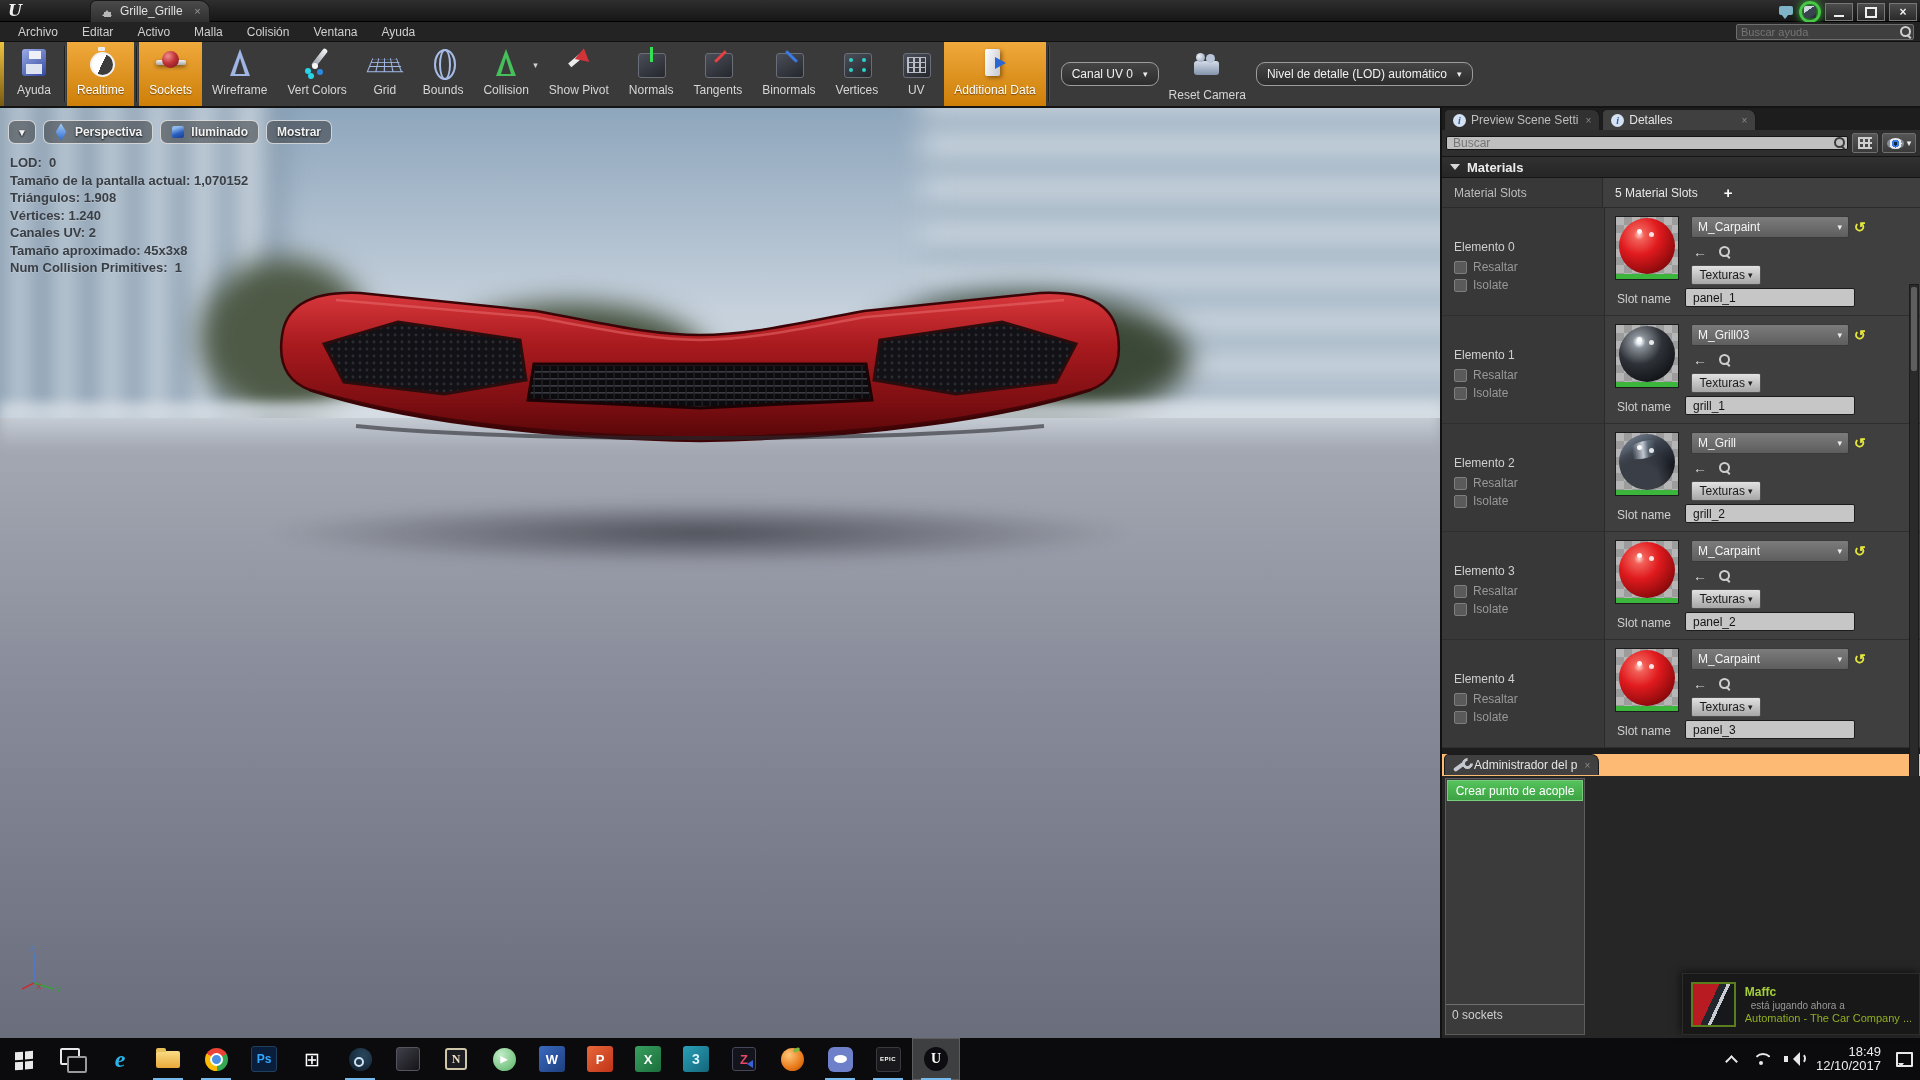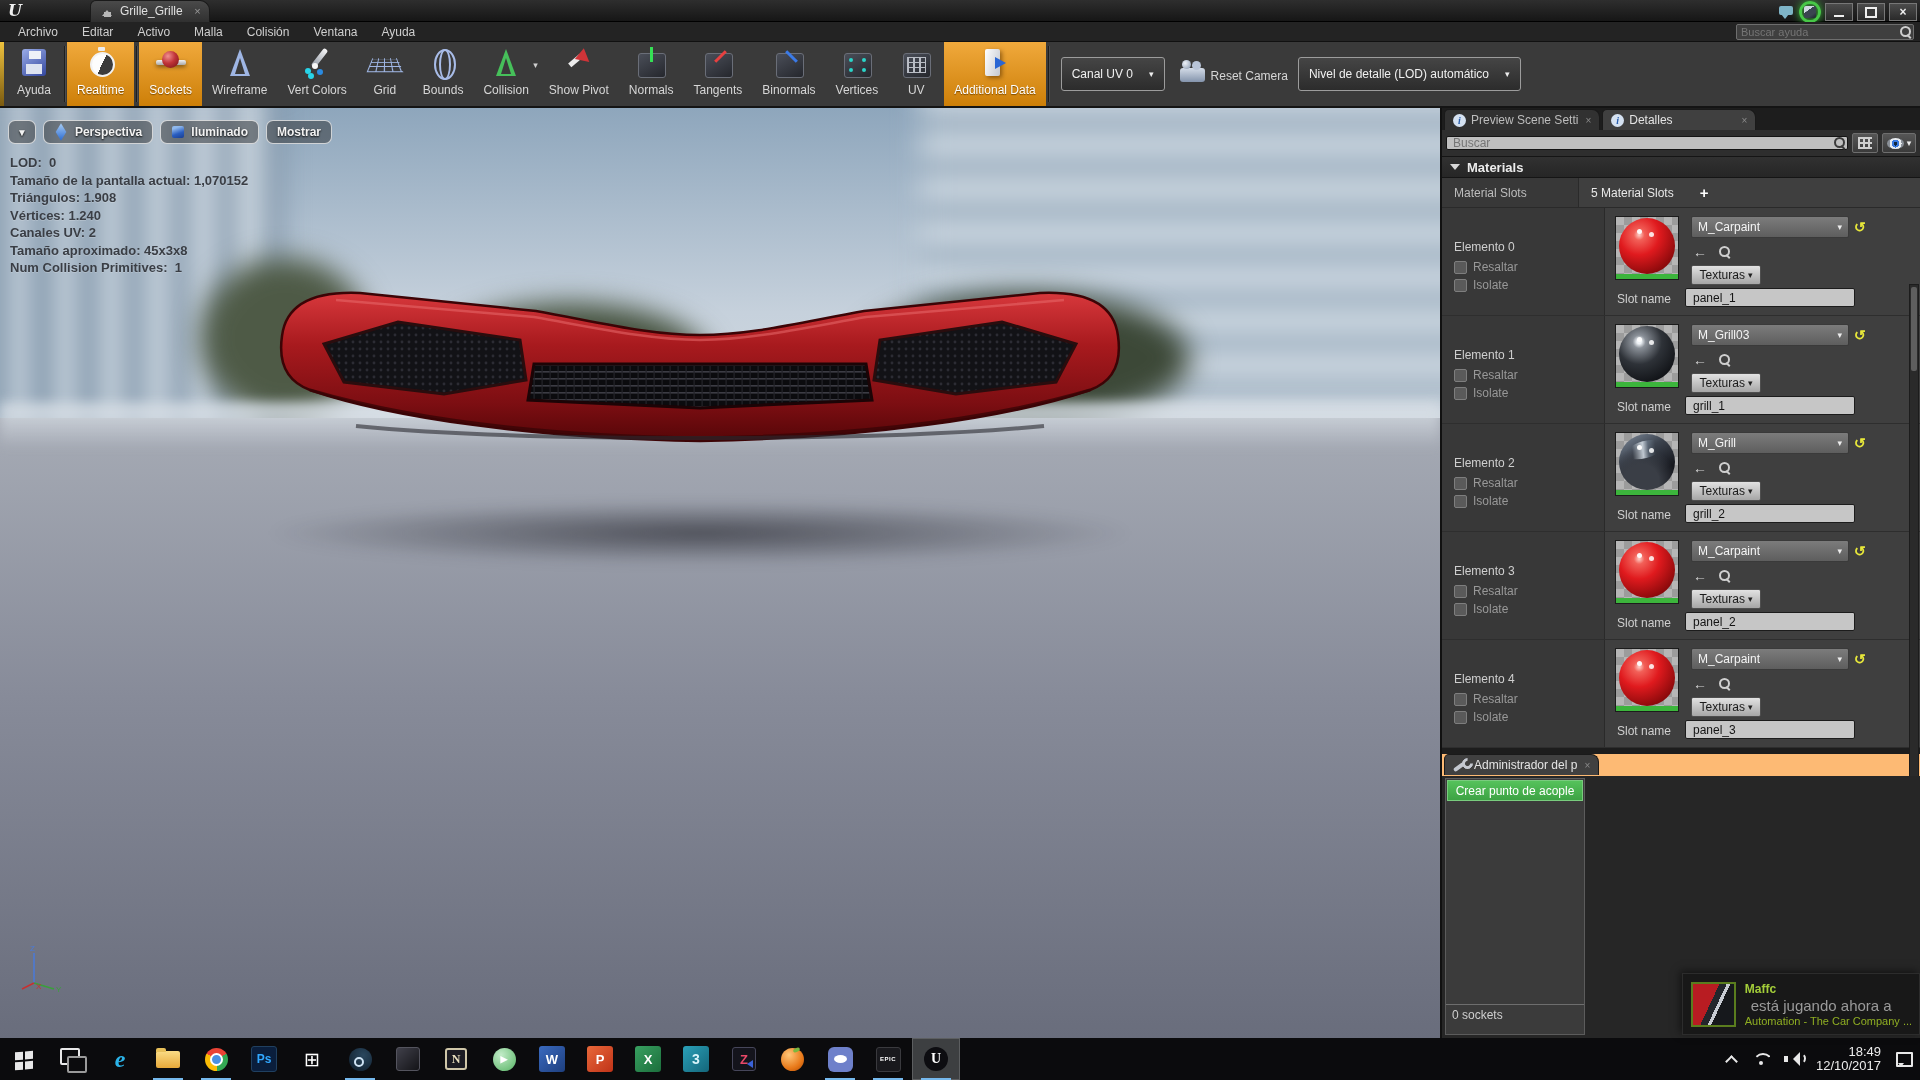--- a/index.html
+++ b/index.html
@@ -74,22 +74,22 @@
   .normals-icon::after{left:17px;top:3px;width:3px;height:15px;background:#35e055}
   .tangents-icon::after{left:19px;top:5px;width:3px;height:15px;background:#e84040;transform:rotate(45deg)}
   .binormals-icon::after{left:19px;top:5px;width:3px;height:15px;background:#3a7ae8;transform:rotate(-45deg)}
   .vertices-icon::after{left:10px;top:14px;width:4px;height:4px;border-radius:50%;background:#2ad4c8;box-shadow:13px 0 0 #2ad4c8,0 10px 0 #2ad4c8,13px 10px 0 #2ad4c8}
   .uv-icon::after{left:9px;top:13px;width:19px;height:16px;background:repeating-linear-gradient(90deg,#b8bcc4 0 1.5px,transparent 1.5px 6px),repeating-linear-gradient(0deg,#b8bcc4 0 1.5px,transparent 1.5px 5px)}
   .additional-data-icon::before{left:8px;top:5px;width:15px;height:27px;background:linear-gradient(105deg,#ffffff,#c4c8d0);border-radius:2px;box-shadow:2px 2px 4px rgba(90,50,0,.6)}
   .additional-data-icon::after{left:18px;top:13px;border:6px solid transparent;border-left:11px solid #2a66d4}
   .camera-icon::before{left:5px;top:12px;width:25px;height:14px;border-radius:3px;background:linear-gradient(#d4dce8,#8494ac)}
   .camera-icon::after{left:7px;top:4px;width:9px;height:9px;border-radius:50%;background:radial-gradient(circle at 35% 35%,#eef2f8,#8494ac);box-shadow:10px 1px 0 0 #b8c4d8}
   .tb-box-group{display:flex;align-items:center;gap:10px;padding:0 10px}
-  .tb-boxbtn{height:24px;background:linear-gradient(#454545,#2c2c2c);border:1px solid #9c9c9c;border-radius:3px;color:#f0f0f0;display:flex;align-items:center;gap:16px;padding:16px 10px;white-space:nowrap}
-  .tb-camera{display:flex;align-items:center;padding-top:2px}
+  .tb-boxbtn{height:24px;background:linear-gradient(#454545,#2c2c2c);border:1px solid #9c9c9c;border-radius:9px;color:#f0f0f0;display:flex;align-items:center;gap:10px;padding:6px 10px;white-space:nowrap}
+  .tb-camera{display:flex;flex-direction:column;align-items:center;padding-top:2px}
 
   
   .main{position:relative;height:930px;display:flex;background:#222}
 
   
   .viewport{position:relative;width:1440px;height:930px;overflow:hidden;background:#7d8290}
   .vp-sky{position:absolute;left:0;top:0;right:0;height:330px;background:linear-gradient(#8ea6bc,#c6d1dc 62%,#d4dbe2)}
   .vp-blob{position:absolute;filter:blur(14px)}
   .bldg-left{left:-60px;top:-20px;width:340px;height:340px;background:
      repeating-linear-gradient(90deg,rgba(60,90,120,.55) 0 20px,rgba(225,233,240,.85) 20px 46px),
@@ -128,21 +128,21 @@
   .search-box{flex:1;height:14px;background:#bfbfbf;border:1px solid #141414;border-radius:2px;display:flex;align-items:center}
   .search-box input{flex:1;border:none;outline:none;background:transparent;font:12px "Liberation Sans",sans-serif;color:#333;padding:0 6px}
   .sq-btn{width:26px;height:20px;background:linear-gradient(#565656,#3a3a3a);border:1px solid #6e6e6e;border-radius:2px;position:relative;display:flex;align-items:center;justify-content:center}
   .gridview-icon{position:relative;width:16px;height:14px}
   .gridview-icon::before{content:"";position:absolute;inset:1px;background:repeating-linear-gradient(0deg,#cfcfcf 0 2px,transparent 2px 5px),repeating-linear-gradient(90deg,#cfcfcf 0 2px,transparent 2px 5px)}
   .eye-icon{position:relative;width:17px;height:11px;border-radius:50%;background:radial-gradient(circle,#10263e 2px,#3a7ae0 2px 4px,#e8ecf0 4px 6px,#8a9098 6px)}
   .mat-header{height:22px;background:linear-gradient(#313131,#262626);display:flex;align-items:center;gap:7px;padding:0 8px;border-top:1px solid #151515;border-bottom:1px solid #151515}
   .collapse-tri{width:0;height:0;border-left:5px solid transparent;border-right:5px solid transparent;border-top:6px solid #d8d8d8}
   .mat-title{font-weight:bold;color:#ececec;font-size:13px}
   .slots-hdr{height:30px;display:flex;align-items:center;background:#3f3f3f;border-bottom:1px solid #2a2a2a}
-  .slots-hdr-left{width:137px;align-self:stretch;display:flex;align-items:center;padding-left:12px;background:#383838;border-right:1px solid #2a2a2a;color:#bdbdbd}
+  .slots-hdr-left{width:161px;align-self:stretch;display:flex;align-items:center;padding-left:12px;background:#383838;border-right:1px solid #2a2a2a;color:#bdbdbd}
   .slots-hdr-right{flex:1;display:flex;align-items:center;gap:26px;padding-left:12px;color:#e8e8e8}
   .add-btn{color:#fff;font-weight:bold;font-size:15px}
   .slots{flex:0 0 540px;display:flex;flex-direction:column;background:#3f3f3f}
   .slot-row{height:108px;display:flex;border-bottom:1px solid #2e2e2e}
   .slot-left{width:163px;background:#383838;border-right:1px solid #2a2a2a;padding:32px 0 0 12px}
   .el-label{color:#cfcfcf;margin-bottom:6px}
   .chk-row{display:flex;align-items:center;gap:6px;margin-bottom:4px}
   .chk{width:13px;height:13px;background:#5a5a5a;border:1px solid #7e7e7e;border-radius:2px}
   .chk-label{color:#989898}
   .slot-right{flex:1;position:relative;padding:8px 8px 0 86px}
@@ -179,21 +179,21 @@
   .create-socket-btn{height:21px;margin:1px;background:linear-gradient(#55c25b,#3da344);border:1px solid #79cc7e;color:#fff;display:flex;align-items:center;justify-content:center;white-space:nowrap}
   .sock-count{margin-top:auto;border-top:1px solid #6e6e6e;padding:3px 6px 12px;color:#cfcfcf}
   .sock-right{flex:1;background:#3b3b3b;border:1px solid #5c5c5c;display:flex;align-items:center;justify-content:center}
   .sock-placeholder{color:#cfcfcf;margin-top:-40px}
 
   
   .steam-toast{position:absolute;right:0;bottom:3px;width:238px;height:62px;background:#181818;border:1px solid #2c2c2c;box-shadow:-2px -2px 8px rgba(0,0,0,.5);display:flex;align-items:center;gap:9px;padding:0 8px;z-index:9}
   .toast-avatar{width:45px;height:45px;border:2px solid #5a7d1e;background:
      linear-gradient(115deg,#b81c22 0 44%,#23262c 44% 56%,#c8ccd4 56% 62%,#16181c 62%)}
   .toast-user{color:#a3cd39;font-weight:bold;font-size:12px}
-  .toast-line{color:#9a9a9a;font-size:15px;margin:1px 6px}
+  .toast-line{color:#9a9a9a;font-size:10px;margin:1px 6px}
   .toast-game{color:#8fae22;font-size:11px;white-space:nowrap;overflow:hidden}
 
   
   .taskbar{height:42px;background:#0b0b0d;display:flex;align-items:stretch;position:relative}
   .tb-app{width:48px;display:flex;align-items:center;justify-content:center;position:relative}
   .tb-app.active{background:#3d3f41;box-shadow:inset 0 0 0 1px #5c5e60}
   .underline{position:absolute;left:9px;right:9px;bottom:0;height:2px;background:#76b9ed}
   .app-ic{width:26px;height:26px;display:flex;align-items:center;justify-content:center;font-weight:bold;font-size:14px;border-radius:3px;position:relative;color:#fff}
   .start-icon{position:relative;width:20px;height:20px}
   .start-icon::before{content:"";position:absolute;left:1px;top:3px;width:8px;height:8px;background:#e8e8e8;box-shadow:10px 0 0 #e8e8e8,0 10px 0 #e8e8e8,10px 10px 0 #e8e8e8;transform:skewY(-5deg)}

